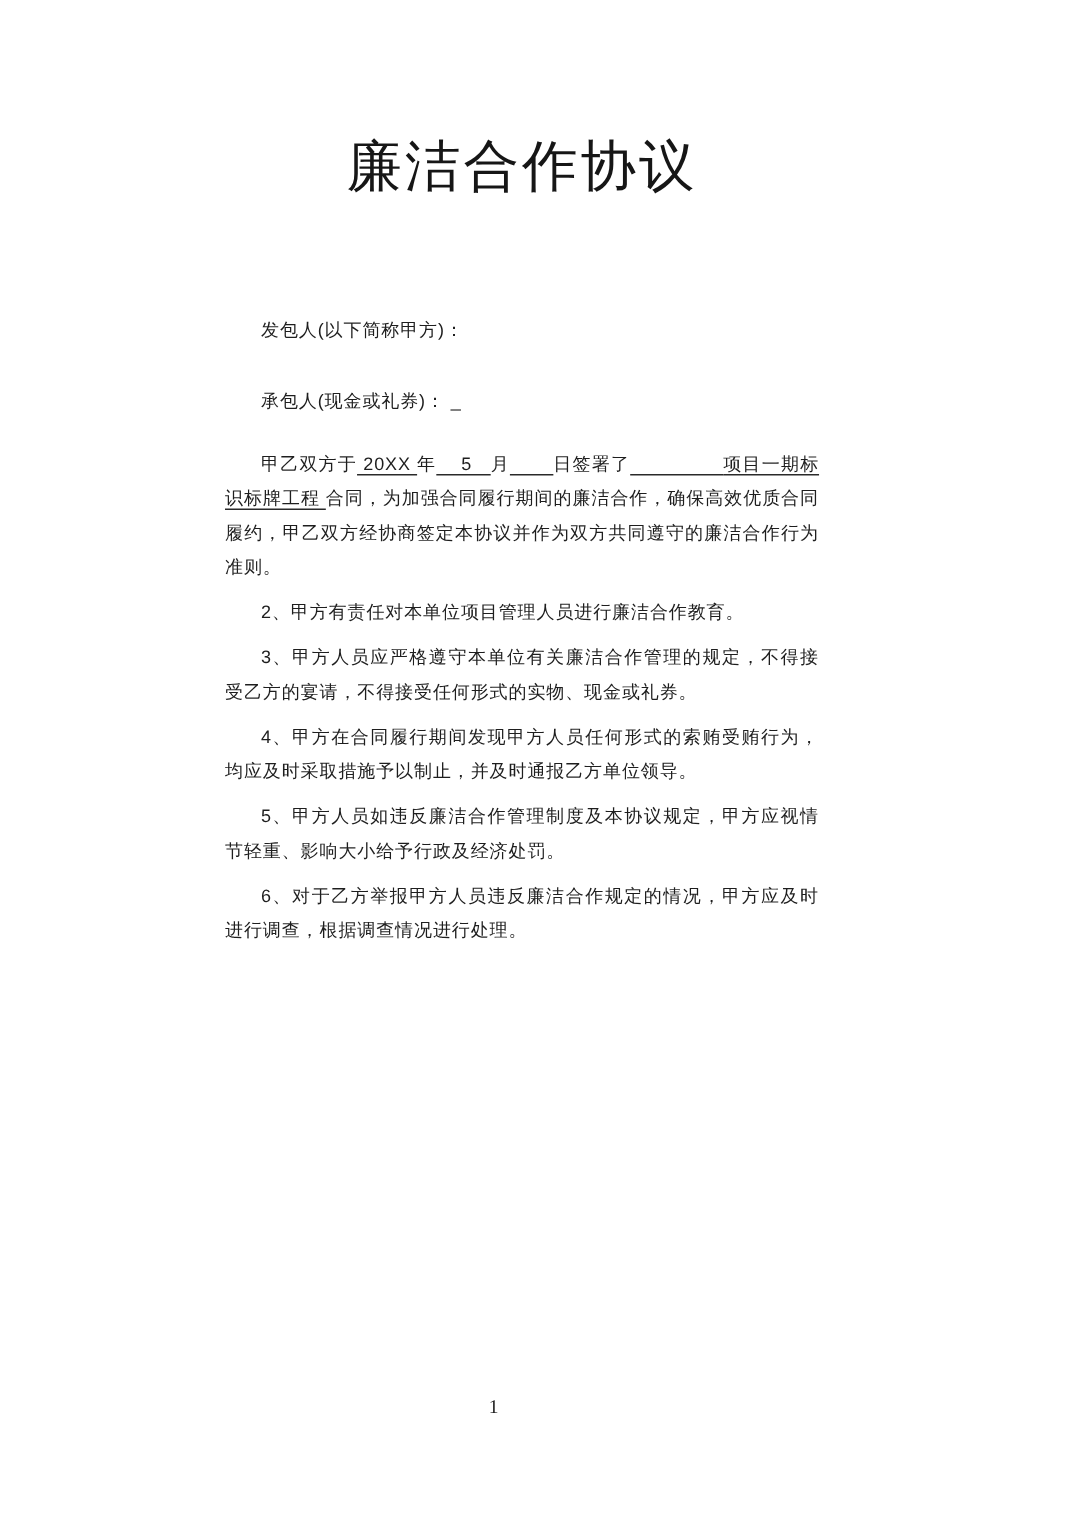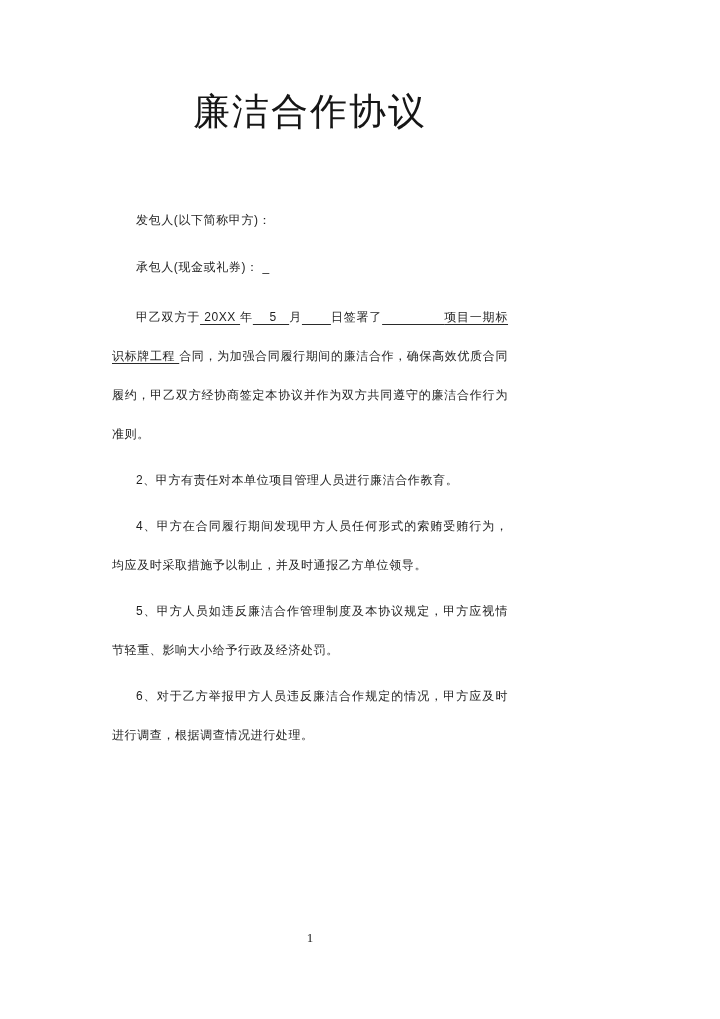--- a/index.html
+++ b/index.html
@@ -8,20 +8,21 @@
     background: #ffffff;
   }
   .page {
     position: relative;
     width: 620px;
     height: 1019px;
     background: #ffffff;
     color: #1e1e1e;
     font-family: "Liberation Sans", sans-serif;
     overflow: hidden;
+    padding-left: 38px;
   }
   .title {
     margin: 88px 0 0 0;
     font-family: "Liberation Serif", serif;
     font-weight: 400;
     font-size: 37px;
     line-height: 48px;
     letter-spacing: 2px;
     text-align: center;
     color: #161616;
@@ -33,21 +34,21 @@
   }
   .party {
     margin: 0;
     line-height: 20px;
     text-indent: 2em;
   }
   .party-a { margin-top: 74px; }
   .party-b { margin-top: 27px; }
   .para {
     margin: 0;
-    line-height: 39px;
+    line-height: 23px;
     text-indent: 2em;
     text-align: justify;
   }
   .intro   { margin-top: 21px; }
   .heading { margin-top: 5px; }
   .item    { margin-top: 7px; }
   .blank {
     text-decoration: underline;
     text-decoration-thickness: 1px;
     text-underline-offset: 3px;
@@ -76,20 +77,21 @@
   <div class="doc">
 
     <p class="party party-a">发包人(以下简称甲方)：</p>
 
     <p class="party party-b"><span>承包人(现金或礼券)：</span>&nbsp;<span>_</span></p>
 
     <p class="para intro"><span>甲乙双方于</span><span class="blank">&nbsp;20XX&nbsp;</span><span>年</span><span class="blank">&nbsp;&nbsp;&nbsp;&nbsp;5&nbsp;&nbsp;&nbsp;</span><span>月</span><span class="blank">&nbsp;&nbsp;&nbsp;&nbsp;&nbsp;&nbsp;&nbsp;</span><span>日签署了</span><span class="blank">&nbsp;&nbsp;&nbsp;&nbsp;&nbsp;&nbsp;&nbsp;&nbsp;&nbsp;&nbsp;&nbsp;&nbsp;&nbsp;&nbsp;&nbsp;</span><span class="blank">项目一期标识标牌工程&nbsp;</span><span>合同，为加强合同履行期间的廉洁合作，确保高效优质合同履约，甲乙双方经协商签定本协议并作为双方共同遵守的廉洁合作行为准则。</span></p>
 
 
     <p class="para item">2、甲方有责任对本单位项目管理人员进行廉洁合作教育。</p>
+    <p class="para item">3、甲方人员应严格遵守本单位有关廉洁合作管理的规定，不得接受乙方的宴请，不得接受任何形式的实物、现金或礼券。</p>
     <p class="para item">4、甲方在合同履行期间发现甲方人员任何形式的索贿受贿行为，均应及时采取措施予以制止，并及时通报乙方单位领导。</p>
     <p class="para item">5、甲方人员如违反廉洁合作管理制度及本协议规定，甲方应视情节轻重、影响大小给予行政及经济处罚。</p>
     <p class="para item">6、对于乙方举报甲方人员违反廉洁合作规定的情况，甲方应及时进行调查，根据调查情况进行处理。</p>
 
   </div>
 
   <div class="pagenum">1</div>
 
 </div>
 

